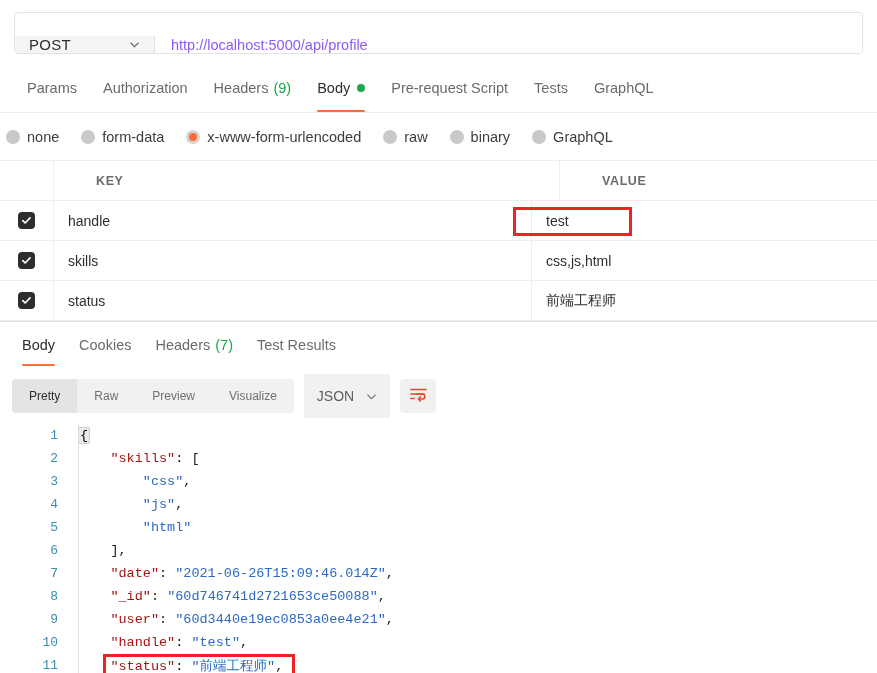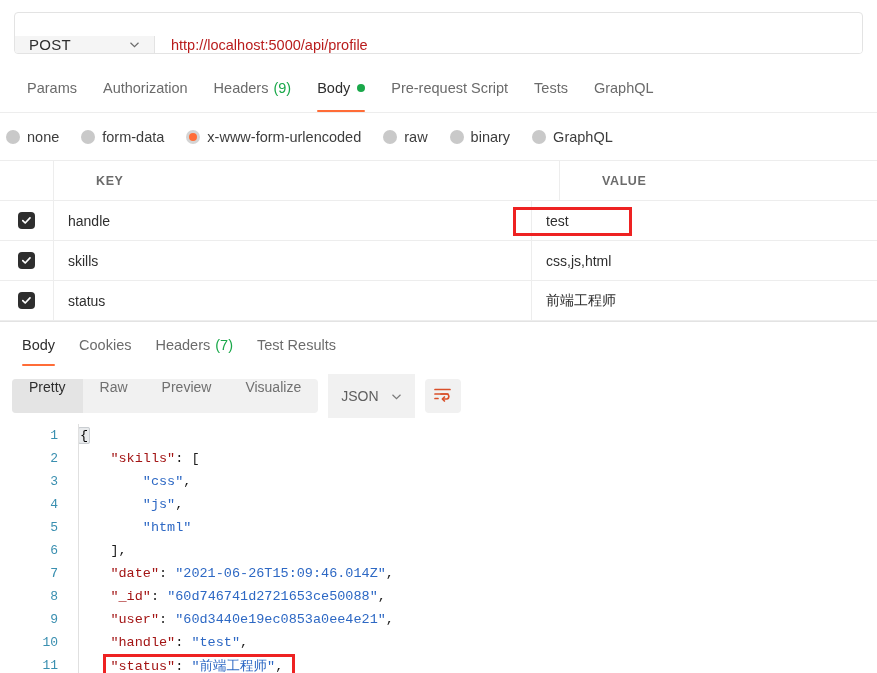--- a/index.html
+++ b/index.html
@@ -26,21 +26,21 @@
   .method-box {
     width: 140px; background: #f5f5f5; border-right: 1px solid #e3e3e3;
     display: flex; align-items: center; justify-content: space-between;
     padding: 0 14px; cursor: pointer;
   }
   .method-label { font-size: 15px; color: #2e2e2e; letter-spacing: .3px; }
   .chev { width: 11px; height: 11px; flex: none; }
   .chev svg { display:block; }
   .url-input {
     flex: 1; display: flex; align-items: center; padding: 0 0 0 16px;
-    font-size: 14.5px; color: #b91c1c; background: #fff;
+    font-size: 14.5px; color: #8b5cf6; background: #fff;
   }
 
   
   .req-tabs {
     position: absolute; left: 0; top: 64px; width: 877px; height: 49px;
     display: flex; align-items: center; padding-left: 14px;
     border-bottom: 1px solid #ededed;
   }
   .tab {
     position: relative; height: 48px; display: flex; align-items: center;
@@ -134,21 +134,21 @@
   
   .view-toolbar {
     position: absolute; left: 0; top: 370px; width: 877px; height: 52px;
     display: flex; align-items: center; padding-left: 12px;
   }
   .seg {
     display: flex; height: 34px; background: #f1f1f1; border-radius: 4px;
     overflow: hidden;
   }
   .seg-item {
-    display: flex; padding: 0 17px; font-size: 14px;
+    display: flex; align-items: center; padding: 0 17px; font-size: 12px;
     color: #707070; cursor: pointer; white-space: nowrap;
   }
   .seg-item.active { background: #e4e4e4; color: #2e2e2e; }
   .fmt-select {
     display: flex; align-items: center; gap: 12px; height: 44px;
     background: #f1f1f1; border-radius: 0; margin-left: 10px;
     padding: 0 13px; cursor: pointer; font-size: 14px; color: #5e5e5e;
   }
   .wrap-btn {
     width: 36px; height: 34px; background: #f1f1f1; border-radius: 4px;

